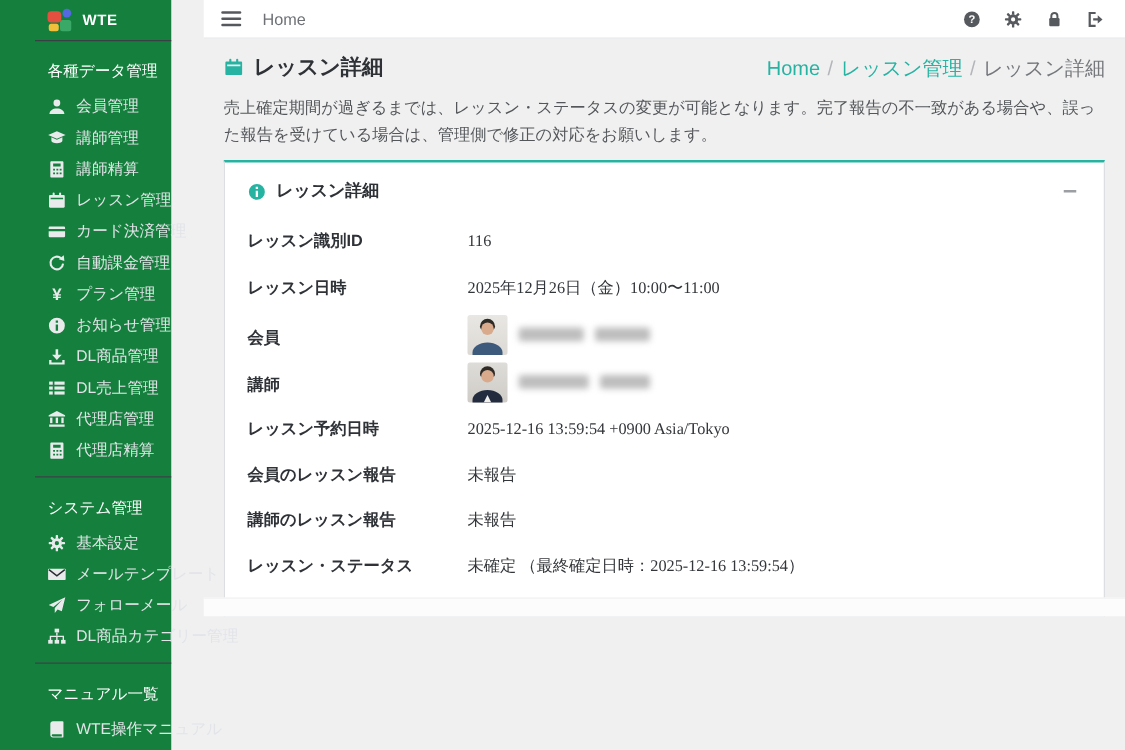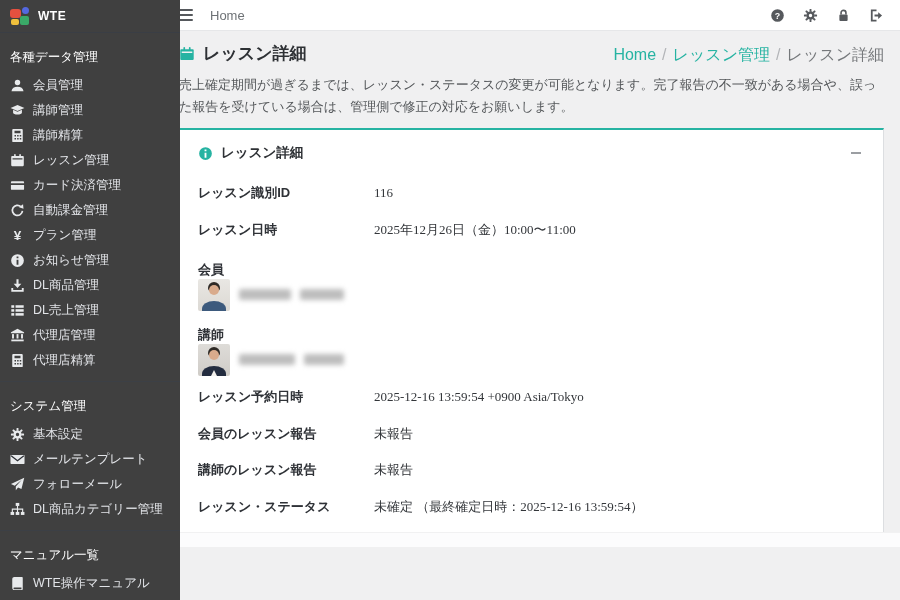--- a/index.html
+++ b/index.html
@@ -1,20 +1,20 @@
 <!DOCTYPE html>
 <html><head>
 <meta charset="utf-8">
 <style>
   * { box-sizing: border-box; margin: 0; padding: 0; }
   html,body { width:900px; height:600px; overflow:hidden; }
   body { font-family:"Liberation Sans","DejaVu Sans",sans-serif; background:#f0f0f1; color:#33363a; }
 
   
-  .sidebar { position:fixed; left:0; top:0; bottom:0; width:180px; background:#404040; color:#dfe2e6; z-index:5; }
+  .sidebar { position:fixed; left:0; top:0; bottom:0; width:137px; background:#15803d; color:#dfe2e6; z-index:5;padding-left:28px; }
   .logo-row { display:flex; align-items:center; gap:8px; height:33px; padding:0 10px; border-bottom:1px solid #3a3e45; cursor:pointer; }
   .logo-mark { position:relative; width:20px; height:19px; flex:none; }
   .logo-mark i { position:absolute; display:block; }
   .lm-red    { left:0;    top:2px;  width:11px; height:9px; background:#e4503f; border-radius:3px; }
   .lm-blue   { left:12px; top:0;    width:7px;  height:7px; background:#5468e0; border-radius:50%; }
   .lm-yellow { left:1px;  top:12px; width:8px;  height:6px; background:#f0c03c; border-radius:2px; }
   .lm-green  { left:10px; top:9px;  width:9px;  height:9px; background:#3aa968; border-radius:2px; }
   .logo-text { color:#fff; font-weight:bold; font-size:12px; letter-spacing:.5px; }
 
   .side-nav { padding-top:8px; }
@@ -39,30 +39,30 @@
   .content-footer { position:absolute; left:0; right:0; bottom:0; height:15px; background:#fcfcfd; border-top:1px solid #f1f1f2; }
 
   .page-head { display:flex; align-items:flex-start; justify-content:space-between; }
   .page-title { display:flex; align-items:center; gap:8px; font-size:17px; font-weight:bold; color:#2e3135; }
   .accent-icn { width:16px; height:16px; fill:#26b3a2; flex:none; }
   .breadcrumb { font-size:16px; padding-top:3px; white-space:nowrap; }
   .crumb-link { color:#26b3a2; cursor:pointer; }
   .crumb-sep { color:#b3b5b8; margin:0 6px; }
   .crumb-current { color:#75787b; }
 
-  .page-desc { margin-top:9px; font-size:13px; line-height:1.66; color:#54575a;font-family:Liberation Mono, monospace; }
+  .page-desc { margin-top:9px; font-size:13px; line-height:1.66; color:#54575a; }
 
   .panel { margin-top:10px; background:#fff; border:1px solid #dcdee1; border-top:2px solid #26b3a2; padding:12px 14px 20px; }
   .panel-head { display:flex; align-items:center; gap:8px; padding:2px 4px 13px; }
   .panel-title { font-size:13.5px; font-weight:bold; color:#2e3135; }
   .collapse-btn { margin-left:auto; width:18px; height:14px; display:flex; align-items:center; justify-content:center; cursor:pointer; background:none; border:none; }
   .minus-bar { display:block; width:10px; height:2px; background:#9b9ea2; }
 
   .detail-row { display:flex; padding:8px 4px; font-size:13px; }
-  .detail-row.avatar-row { padding:3px 4px;flex-direction:column; }
+  .detail-row.avatar-row { padding:3px 4px; }
   .row-label { width:176px; flex:none; font-weight:bold; color:#2f3237; padding-top:1px; }
   .row-value { color:#33363a; line-height:1.6;font-family:Liberation Serif, serif; }
 
   .person { display:flex; align-items:center; gap:9px; cursor:pointer; }
   .avatar { position:relative; width:32px; height:32px; border-radius:2px; overflow:hidden; flex:none; }
   .avatar.member { background:linear-gradient(#e9e7e3,#dcd9d4); }
   .avatar.instructor { background:linear-gradient(#dedcd8,#cfccc7); }
   .av-hair { position:absolute; left:10px; top:3px; width:12px; height:9px; background:#2e2a26; border-radius:6px 6px 3px 3px; }
   .av-head { position:absolute; left:11px; top:6px; width:10px; height:10px; background:#d9ab8c; border-radius:50%; }
   .av-body { position:absolute; left:4px; bottom:-6px; width:24px; height:16px; border-radius:50% 50% 0 0; }

